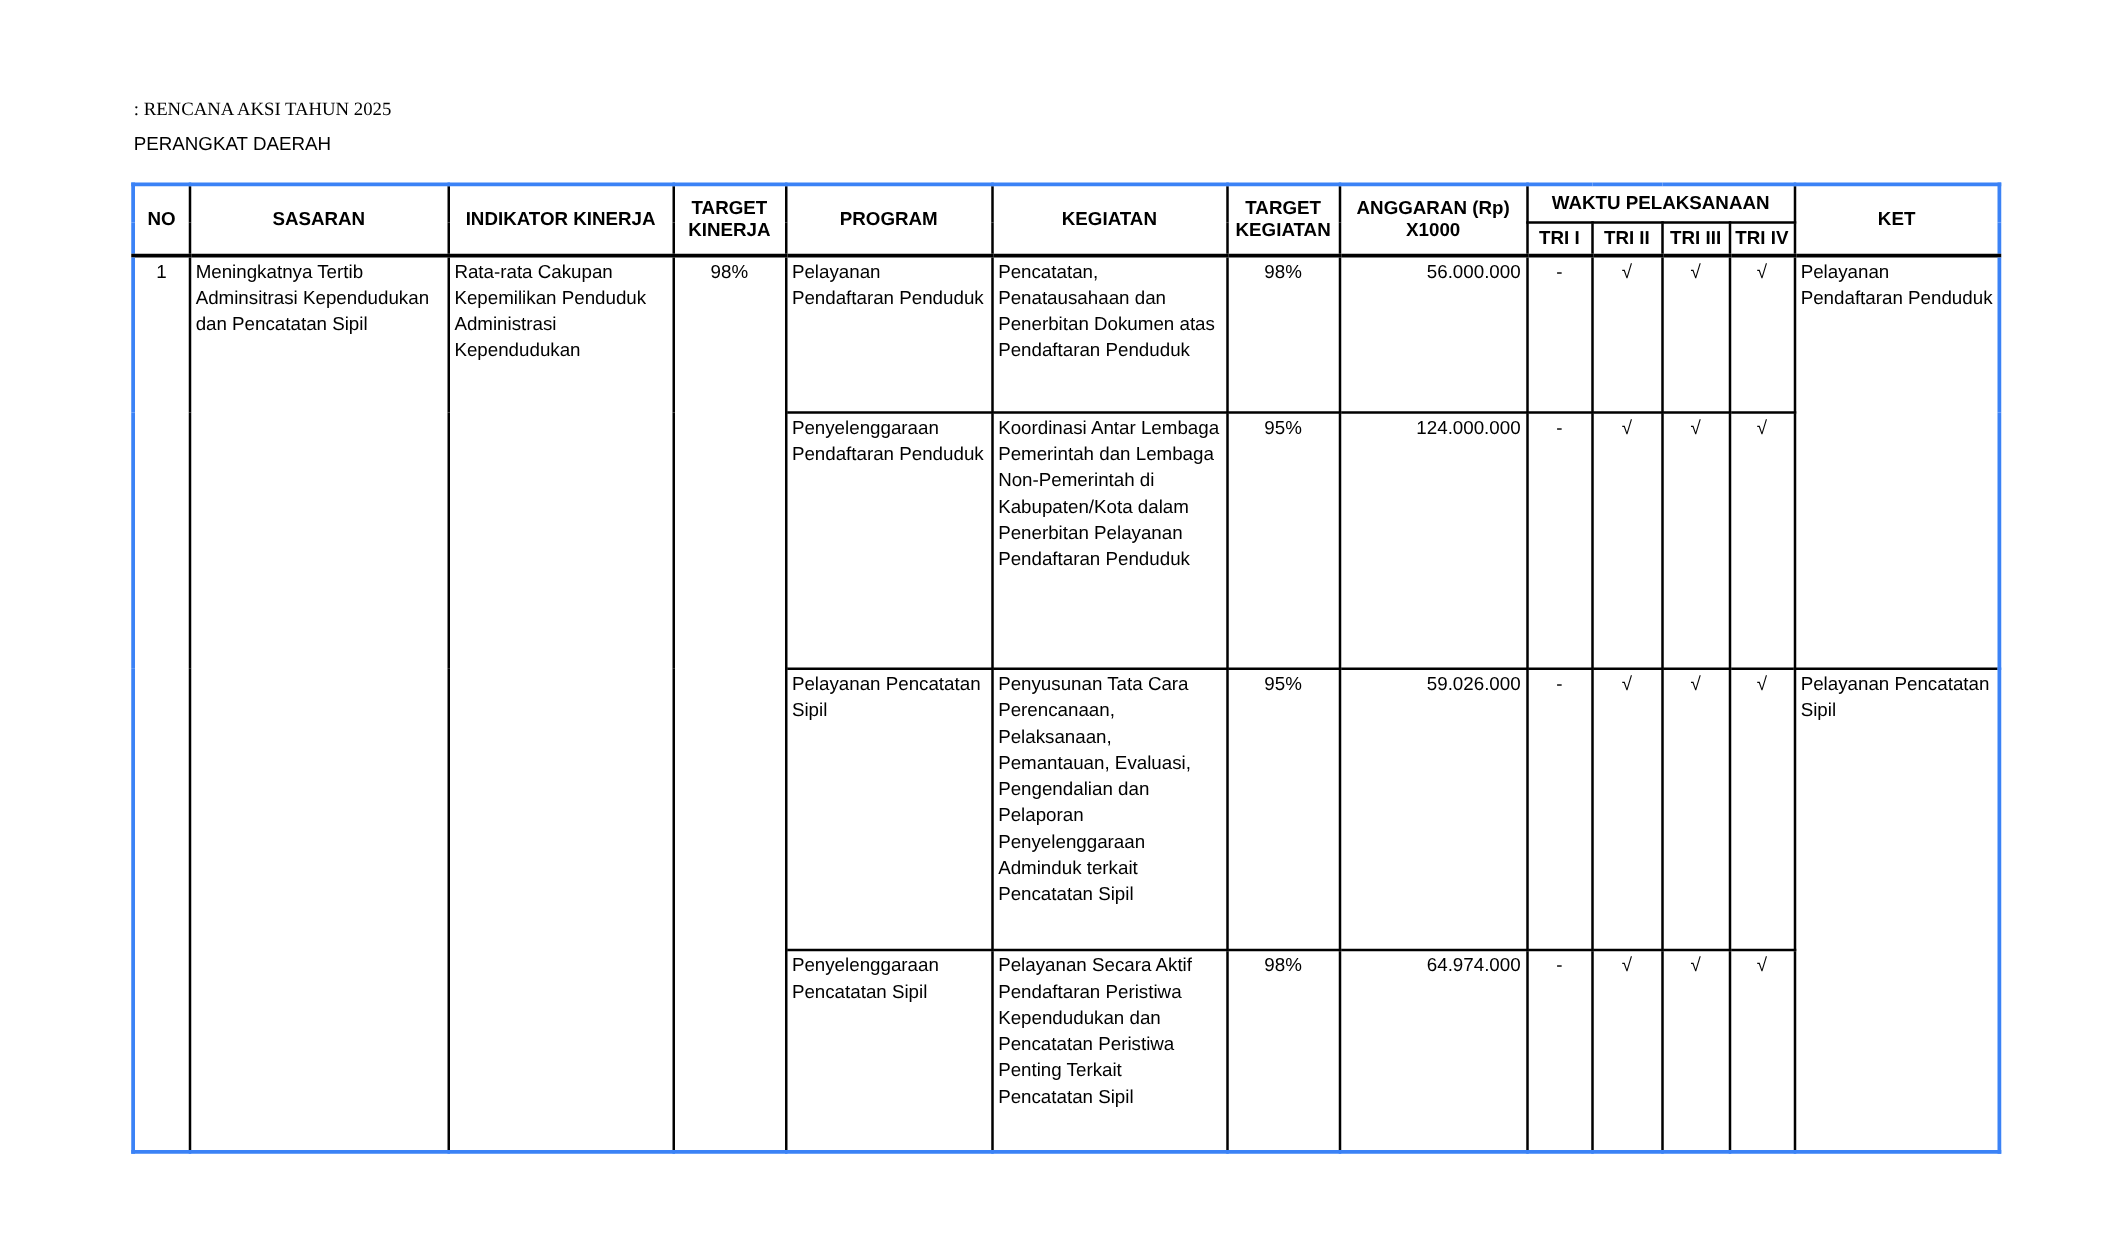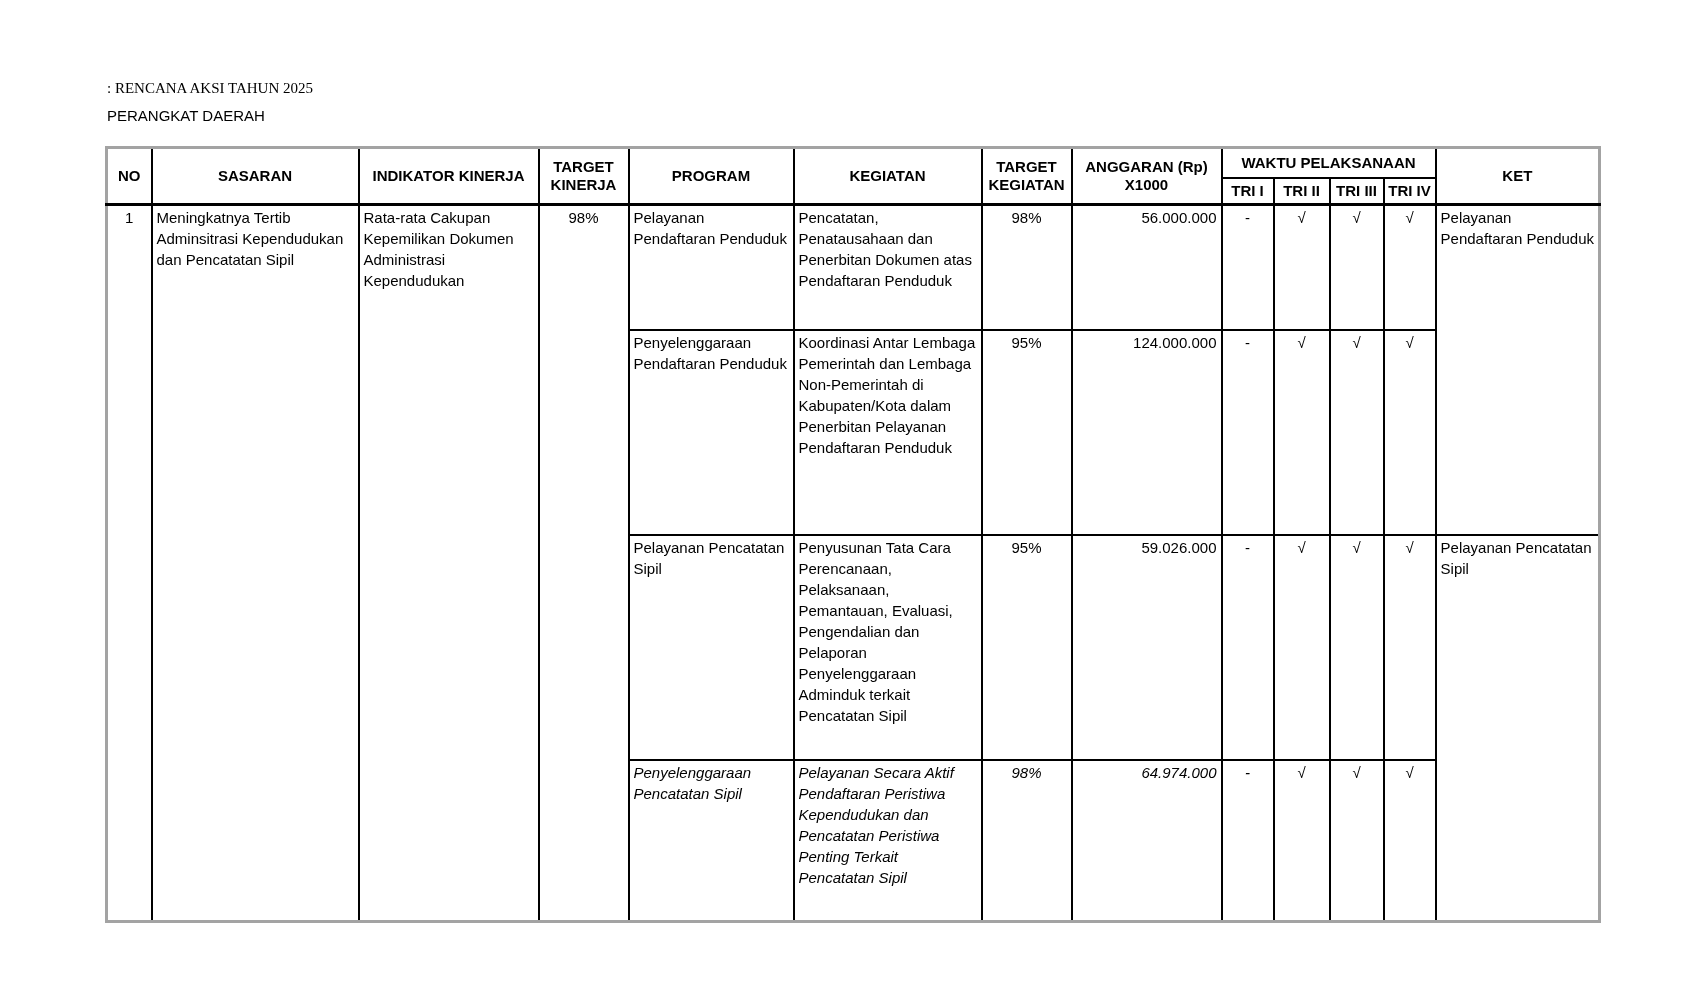--- a/index.html
+++ b/index.html
@@ -20,21 +20,21 @@
   }
   .doc-header .hdr-row { display: flex; }
   .doc-header .hdr-label { width: 245px; }
   .doc-header .hdr-value { white-space: nowrap; font-family: Liberation Serif, serif; }
 
   table.plan {
     position: absolute;
     left: 105px; top: 146px;
     width: 1493px;
     border-collapse: collapse;
-    border: 3px solid #a3a3a3;
+    border: 3px solid #3b82f6;
     table-layout: fixed;
     font-size: 15px;
   }
   table.plan th, table.plan td {
     border: 2px solid #000;
     vertical-align: top;
     padding: 1px 4px 2px 4px;
     line-height: 21px;
     overflow: hidden;
   }
@@ -44,21 +44,21 @@
     vertical-align: middle;
     line-height: 18px;
     padding: 2px 2px;
   }
   table.plan tbody tr.r1 > td { border-top: 3px solid #000; }
   tr.hdr-top { height: 30px; }
   tr.hdr-sub { height: 27px; }
   tr.r1 { height: 125px; }
   tr.r2 { height: 205px; }
   tr.r3 { height: 225px; }
-  tr.r4 { height: 162px; font-style: italic; }
+  tr.r4 { height: 162px; }
   td.c-no { text-align: center; }
   td.c-center { text-align: center; }
   td.c-money { text-align: right; padding-right: 6px; margin-top: 10px; }
   td.c-ket { vertical-align: middle; line-height: 22px; }
   .hdr-line { display: block; }
 </style>
 </head>
 <body>
 
 <div class="doc-header">
@@ -112,21 +112,21 @@
       <th>TRI I</th>
       <th>TRI II</th>
       <th>TRI III</th>
       <th>TRI IV</th>
     </tr>
   </thead>
   <tbody>
     <tr class="r1">
       <td rowspan="4" class="c-no">1</td>
       <td rowspan="4">Meningkatnya Tertib Adminsitrasi Kependudukan dan Pencatatan Sipil</td>
-      <td rowspan="4">Rata-rata Cakupan Kepemilikan Dokumen Administrasi Kependudukan</td>
+      <td rowspan="4">Rata-rata Cakupan Kepemilikan Penduduk Administrasi Kependudukan</td>
       <td rowspan="4" class="c-center">98%</td>
       <td>Pelayanan Pendaftaran Penduduk</td>
       <td>Pencatatan, Penatausahaan dan Penerbitan Dokumen atas Pendaftaran Penduduk</td>
       <td class="c-center">98%</td>
       <td class="c-money">56.000.000</td>
       <td class="c-center">-</td>
       <td class="c-center">√</td>
       <td class="c-center">√</td>
       <td class="c-center">√</td>
       <td rowspan="2" class="c-ket">Pelayanan Pendaftaran Penduduk</td>

